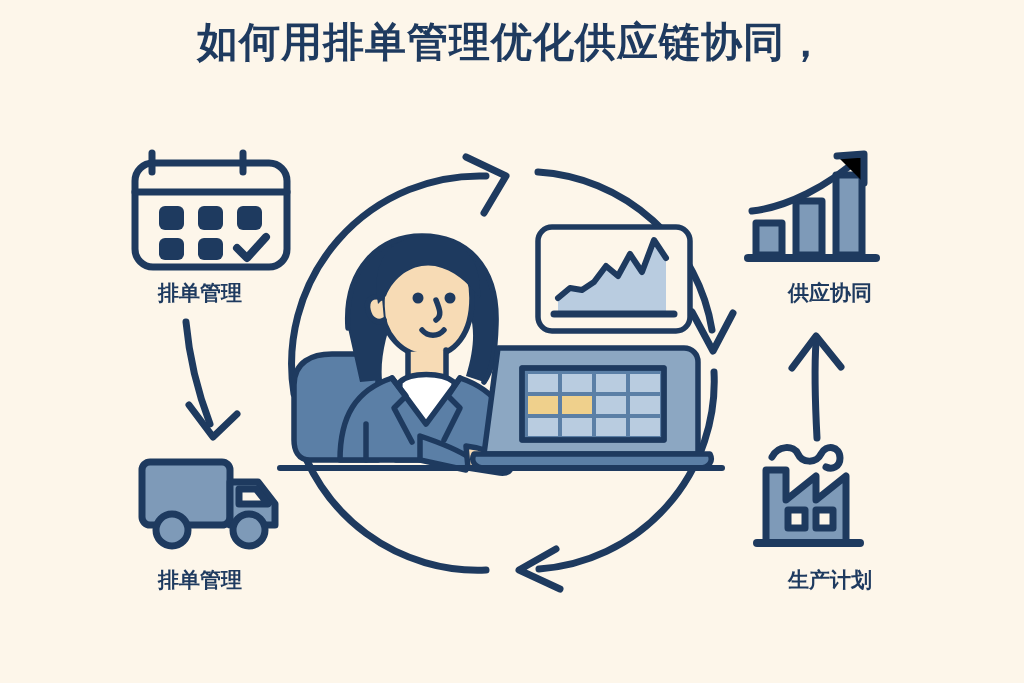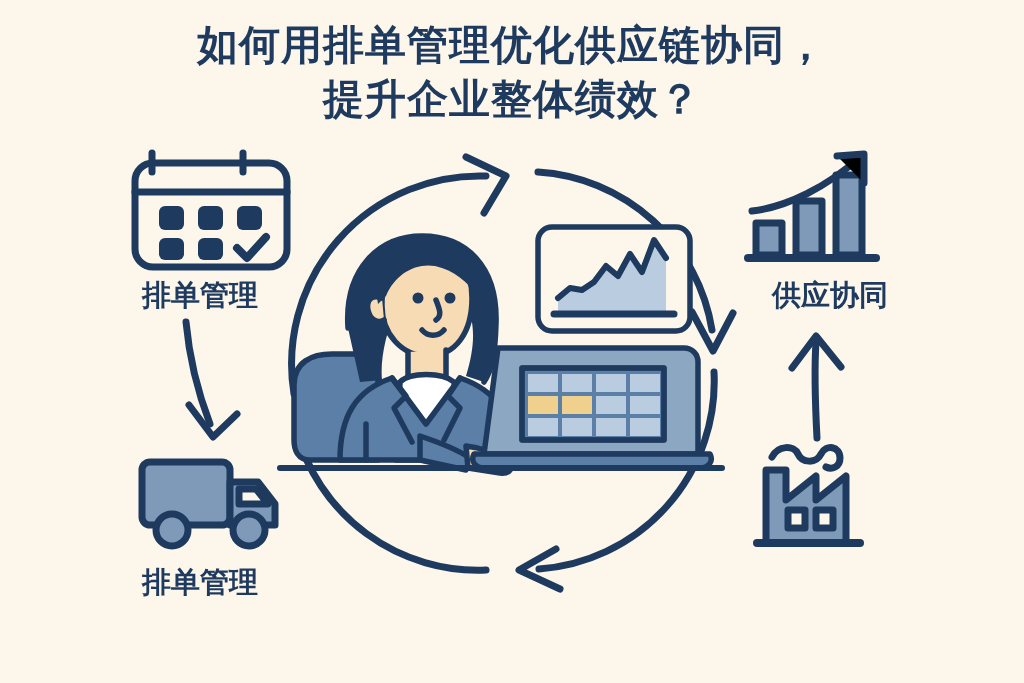--- a/index.html
+++ b/index.html
@@ -9,20 +9,21 @@
   }
   body {
     font-family: "DejaVu Sans", "Liberation Sans", sans-serif;
   }
   #poster {
     position: relative;
     width: 920px;
     height: 683px;
     background: #fdf6ea;
     overflow: hidden;
+    font-family: Liberation Mono, monospace;
   }
   .title-block {
     position: absolute;
     left: 0;
     top: 18px;
     width: 1024px;
     text-align: center;
     color: #1e3a5f;
     font-weight: 700;
     font-size: 41px;
@@ -30,21 +31,21 @@
     letter-spacing: 1px;
   }
   .title-line {
     display: block;
     white-space: nowrap;
   }
   .node-label {
     position: absolute;
     color: #1e3a5f;
     font-weight: 700;
-    font-size: 29px;
+    font-size: 21px;
     line-height: 34px;
     white-space: nowrap;
     text-align: center;
   }
   #label-scheduling { left: 60px;  top: 278px; width: 280px; }
   #label-supply     { left: 60px;  top: 565px; width: 280px; }
   #label-perf       { left: 690px; top: 278px; width: 280px; }
   #label-prod       { left: 690px; top: 565px; width: 280px; }
 
   .icon-box {
@@ -74,21 +75,20 @@
     width: 1024px; height: 683px;
   }
 </style>
 </head>
 <body>
 
 <div id="poster">
 
   <div class="title-block">
     <span class="title-line">如何用排单管理优化供应链协同，</span>
-    <span class="title-line">提升企业整体绩效？</span>
   </div>
 
   <svg id="cycle-layer" viewBox="0 0 1024 683">
     <defs>
       <style>
         .ink { fill: none; stroke: #1e3a5f; stroke-width: 7; stroke-linecap: round; stroke-linejoin: round; }
       </style>
     </defs>
 
     <g>
@@ -245,14 +245,15 @@
         </g>
       </g>
 
       <path d="M 10 258 L 452 258" stroke-width="6"></path>
     </g>
   </svg>
 
   <div class="node-label" id="label-scheduling">排单管理</div>
   <div class="node-label" id="label-supply">排单管理</div>
   <div class="node-label" id="label-perf">供应协同</div>
+  <div class="node-label" id="label-prod">生产计划</div>
 
 </div>
 
 </body></html>

